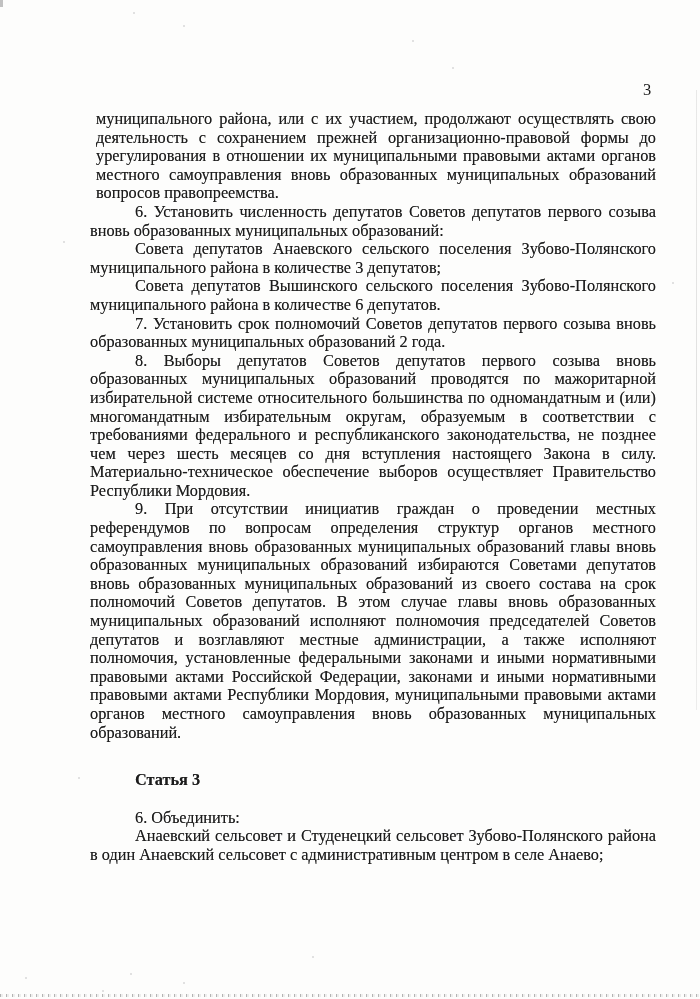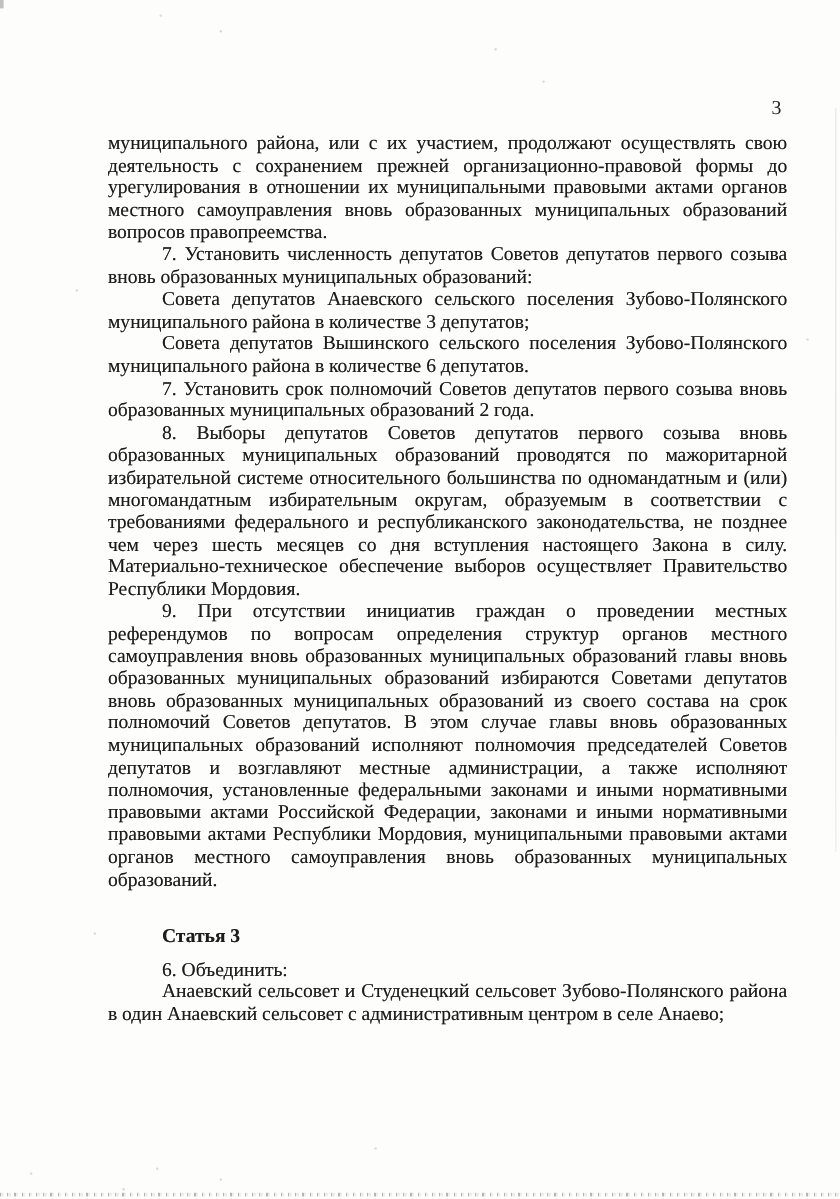--- a/index.html
+++ b/index.html
@@ -36,26 +36,27 @@
     color: var(--ink, #1c1c1c);
     text-align: justify;
     text-shadow: 0 0 0.4px rgba(20,20,20,0.55); 
   }
   .text-block p {
     margin: 0;
     text-indent: 45px;
   }
   .text-block p.no-indent {
     text-indent: 0;
+    margin-left: 6px;
   }
   .text-block p.heading {
     font-weight: bold;
     text-align: left;
     margin-top: 29px;
-    margin-bottom: 9px;
+    margin-bottom: 19px;
   }
   
   .speck {
     position: absolute;
     background: #c9c9c9;
     width: 2px;
     height: 2px;
     border-radius: 50%;
     opacity: 0.7;
   }
@@ -91,21 +92,21 @@
 </style>
 </head>
 <body>
 
 <div class="scan-page">
 
   <div class="page-number">3</div>
 
   <div class="text-block">
     <p class="no-indent">муниципального района, или с их участием, продолжают осуществлять свою деятельность с сохранением прежней организационно-правовой формы до урегулирования в отношении их муниципальными правовыми актами органов местного самоуправления вновь образованных муниципальных образований вопросов правопреемства.</p>
-    <p>7. Установить численность депутатов Советов депутатов первого созыва вновь образованных муниципальных образований:</p>
+    <p>6. Установить численность депутатов Советов депутатов первого созыва вновь образованных муниципальных образований:</p>
     <p>Совета депутатов Анаевского сельского поселения Зубово-Полянского муниципального района в количестве 3 депутатов;</p>
     <p>Совета депутатов Вышинского сельского поселения Зубово-Полянского муниципального района в количестве 6 депутатов.</p>
     <p>7. Установить срок полномочий Советов депутатов первого созыва вновь образованных муниципальных образований 2 года.</p>
     <p>8. Выборы депутатов Советов депутатов первого созыва вновь образованных муниципальных образований проводятся по мажоритарной избирательной системе относительного большинства по одномандатным и (или) многомандатным избирательным округам, образуемым в соответствии с требованиями федерального и республиканского законодательства, не позднее чем через шесть месяцев со дня вступления настоящего Закона в силу. Материально-техническое обеспечение выборов осуществляет Правительство Республики Мордовия.</p>
     <p>9. При отсутствии инициатив граждан о проведении местных референдумов по вопросам определения структур органов местного самоуправления вновь образованных муниципальных образований главы вновь образованных муниципальных образований избираются Советами депутатов вновь образованных муниципальных образований из своего состава на срок полномочий Советов депутатов. В этом случае главы вновь образованных муниципальных образований исполняют полномочия председателей Советов депутатов и возглавляют местные администрации, а также исполняют полномочия, установленные федеральными законами и иными нормативными правовыми актами Российской Федерации, законами и иными нормативными правовыми актами Республики Мордовия, муниципальными правовыми актами органов местного самоуправления вновь образованных муниципальных образований.</p>
     <p class="heading">Статья 3</p>
     <p>6. Объединить:</p>
     <p>Анаевский сельсовет и Студенецкий сельсовет Зубово-Полянского района в один Анаевский сельсовет с административным центром в селе Анаево;</p>
   </div>
 

